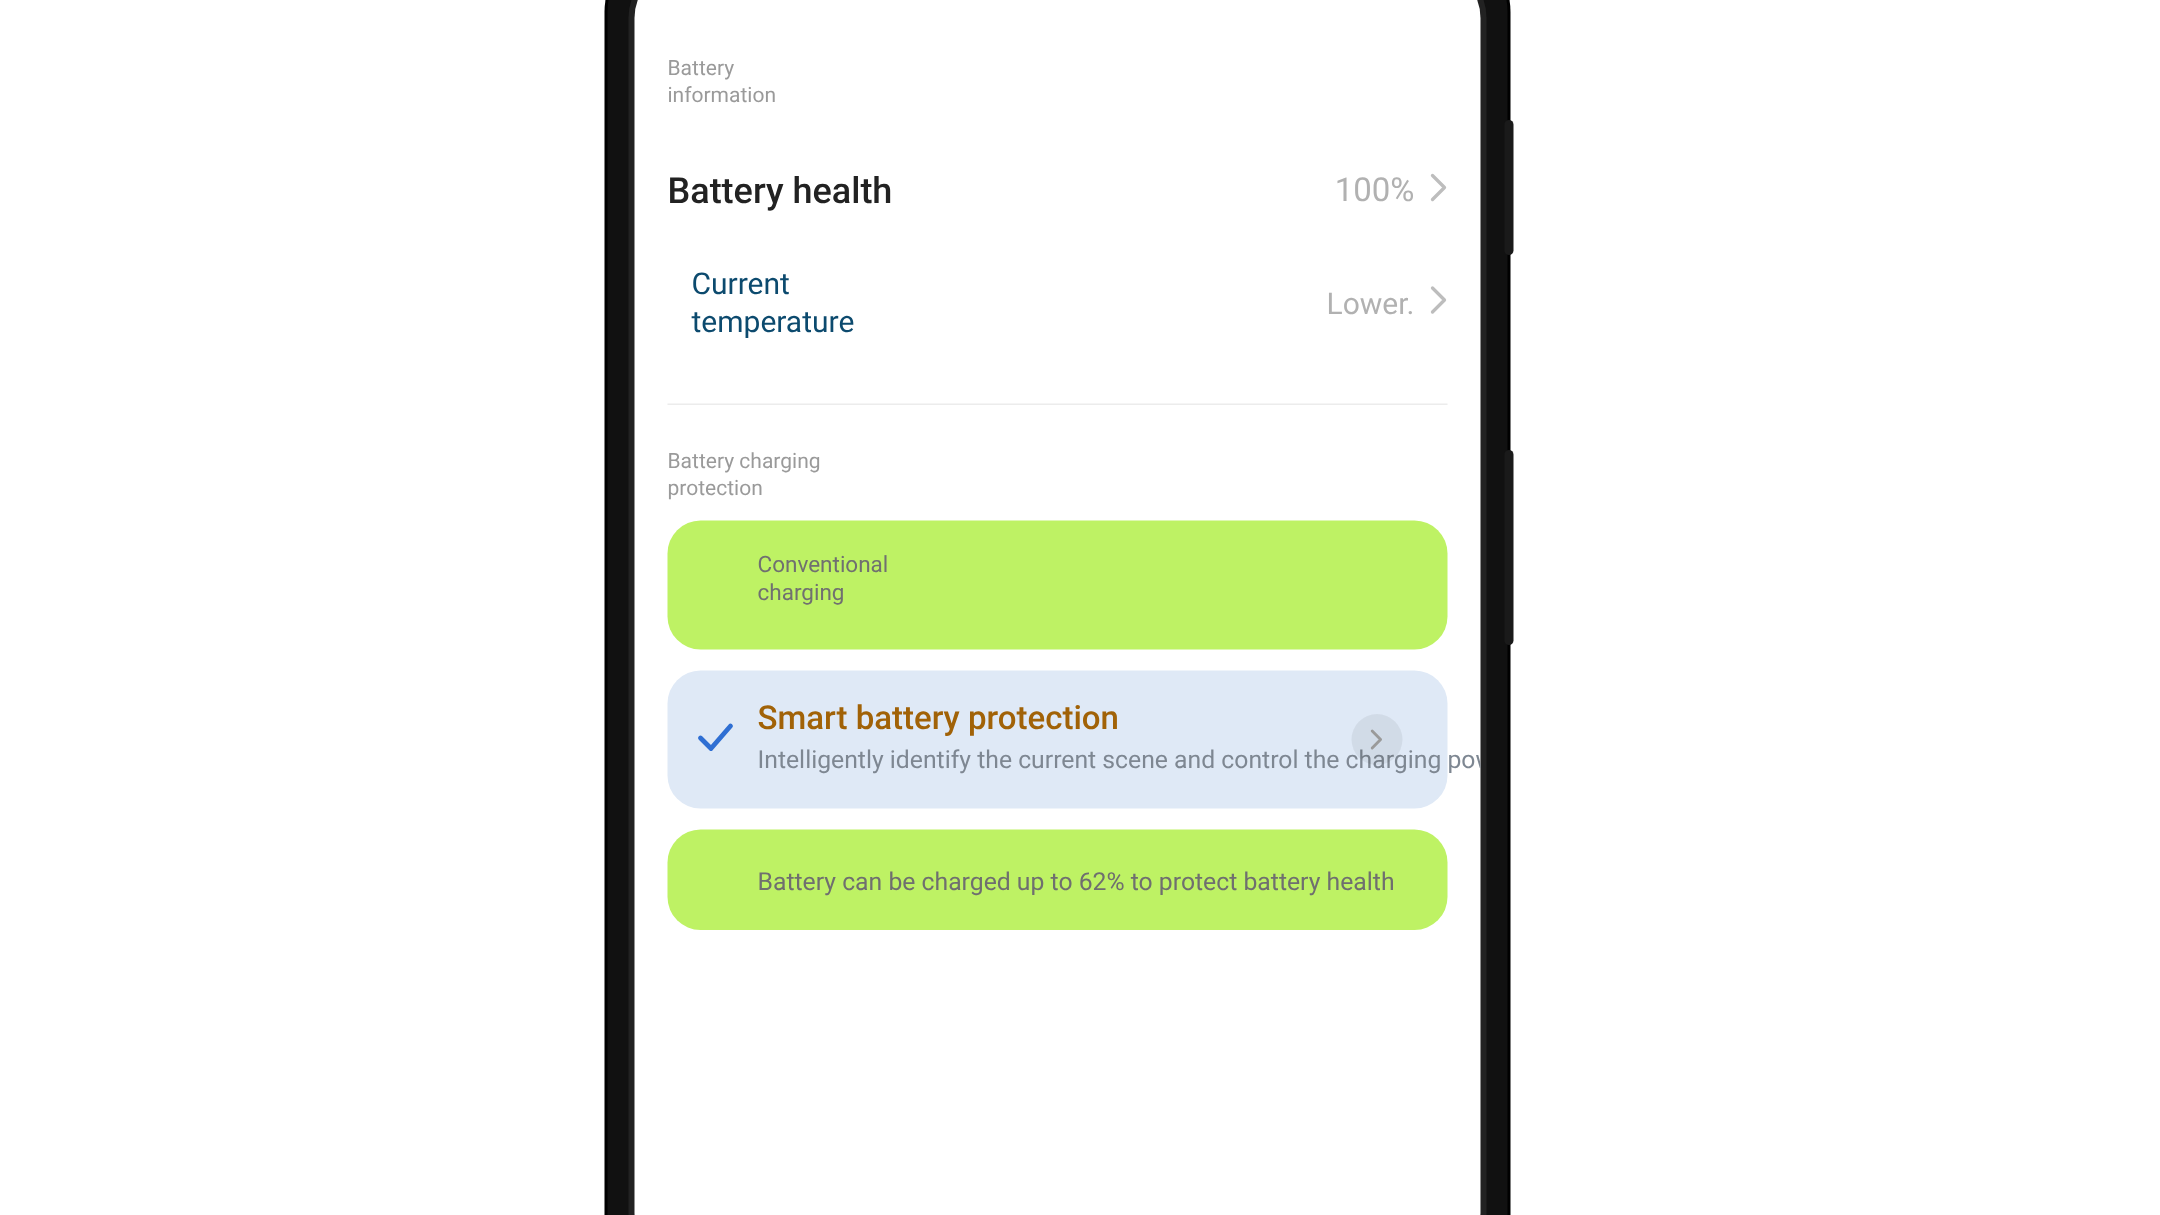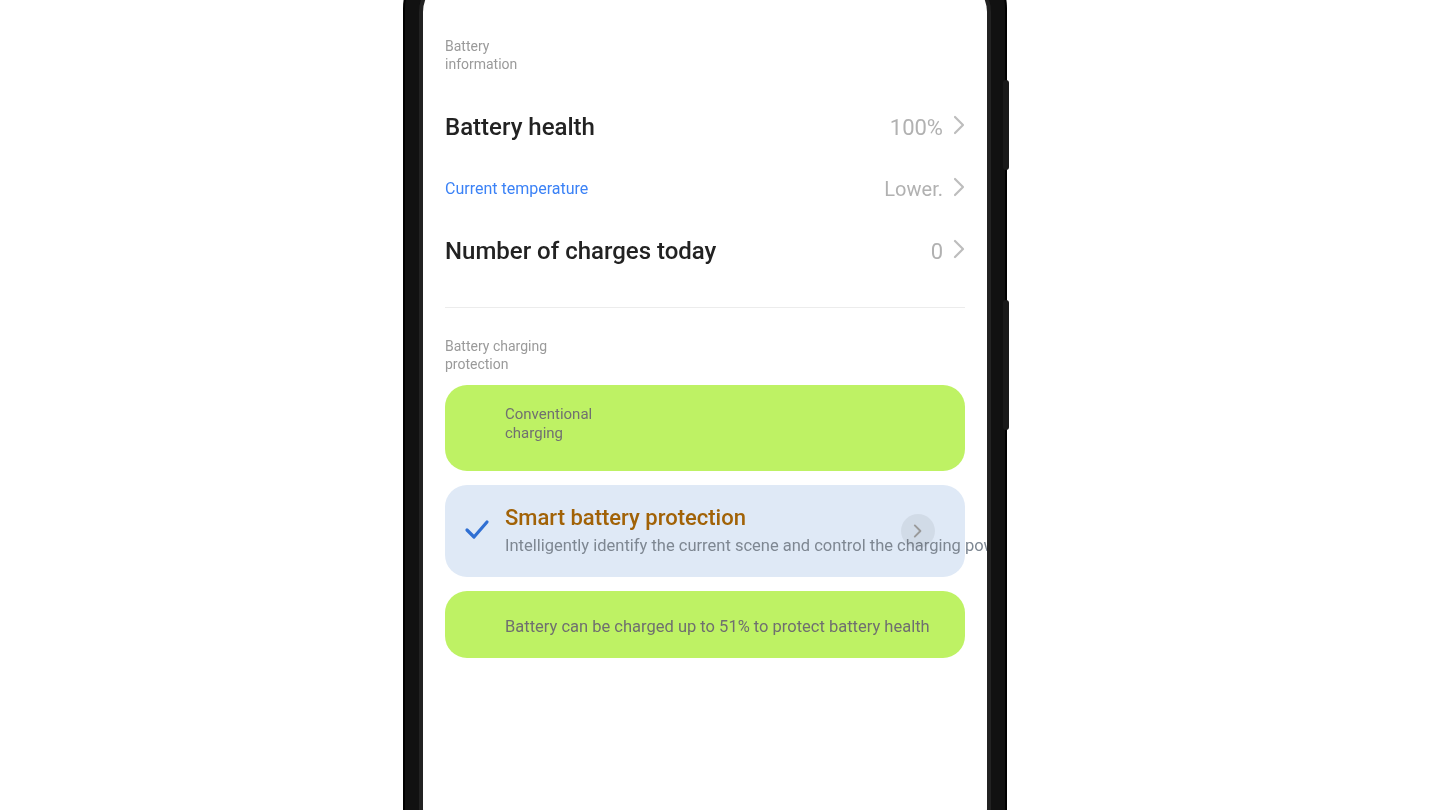--- a/index.html
+++ b/index.html
@@ -65,24 +65,25 @@
     display: flex;
     flex-direction: column;
     gap: 2px;
   }
   .row .title-lg {
     color: #222;
     font-size: 24px;
     font-weight: 500;
   }
   .row .title-sm {
-    color: #3b82f6;
-    font-size: 16px;
+    color: #0c4a6e;
+    font-size: 20px;
     line-height: 1.25;
     max-width: 150px;
+    margin-left: 16px;
   }
   .row .right {
     display: flex;
     align-items: flex-start;
     gap: 10px;
     color: #b1b1b1;
     font-size: 22px;
   }
   .row .right.small { font-size: 20px; }
   .chev { display: inline-flex; }
@@ -182,33 +183,20 @@
             <div class="right small">
               <span>Lower.</span>
               <span class="chev">
                   <svg viewBox="0 0 12 20">
                     <path d="M2 2 L10 10 L2 18"></path>
                   </svg>
                 </span>
             </div>
           </div>
 
-          <div class="row">
-            <div class="left">
-              <div class="title-lg">Number of charges today</div>
-            </div>
-            <div class="right">
-              <span>0</span>
-              <span class="chev">
-                  <svg viewBox="0 0 12 20">
-                    <path d="M2 2 L10 10 L2 18"></path>
-                  </svg>
-                </span>
-            </div>
-          </div>
 
           <div class="divider"></div>
 
           <div class="section-header second">Battery charging protection</div>
 
           <div class="card plain">
             <div class="card-kicker">Conventional charging</div>
           </div>
 
           <div class="card selected">
@@ -218,20 +206,20 @@
             <div class="card-title">Smart battery protection</div>
             <div class="card-sub">Intelligently identify the current scene and control the charging power</div>
             <div class="float-chev">
                 <svg viewBox="0 0 12 20">
                   <path d="M2 3 L9 10 L2 17"></path>
                 </svg>
               </div>
           </div>
 
           <div class="card plain">
-            <div class="card-sub" style="color:#6f6f6f;">Battery can be charged up to 51% to protect battery health</div>
+            <div class="card-sub" style="color:#6f6f6f;">Battery can be charged up to 62% to protect battery health</div>
           </div>
 
         </div>
       </div>
     </div>
   </div>
 </div>
 
 </body></html>

